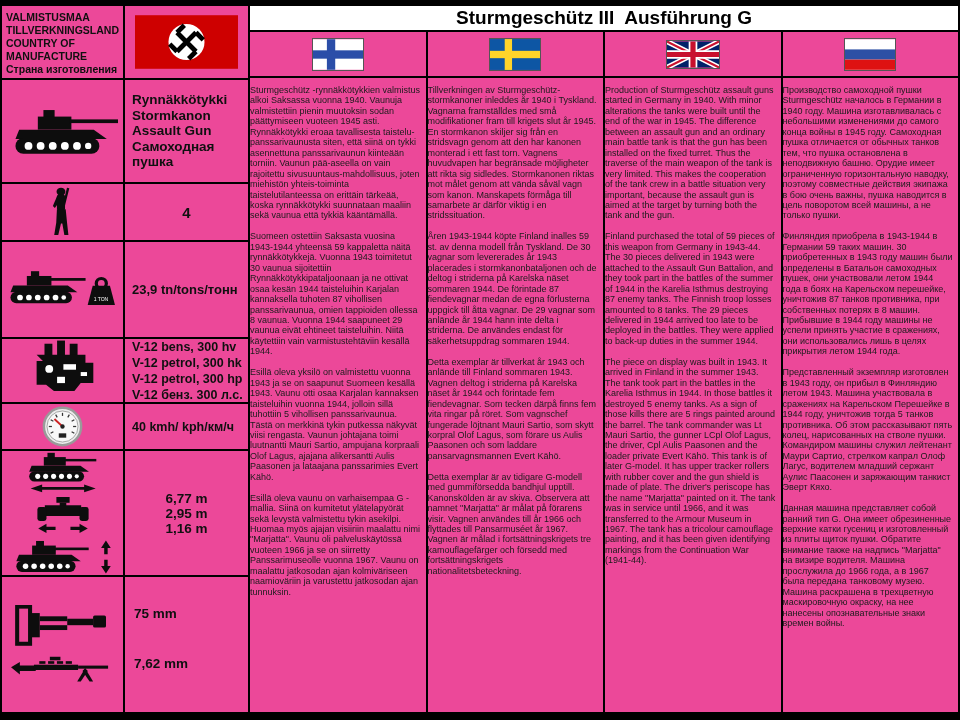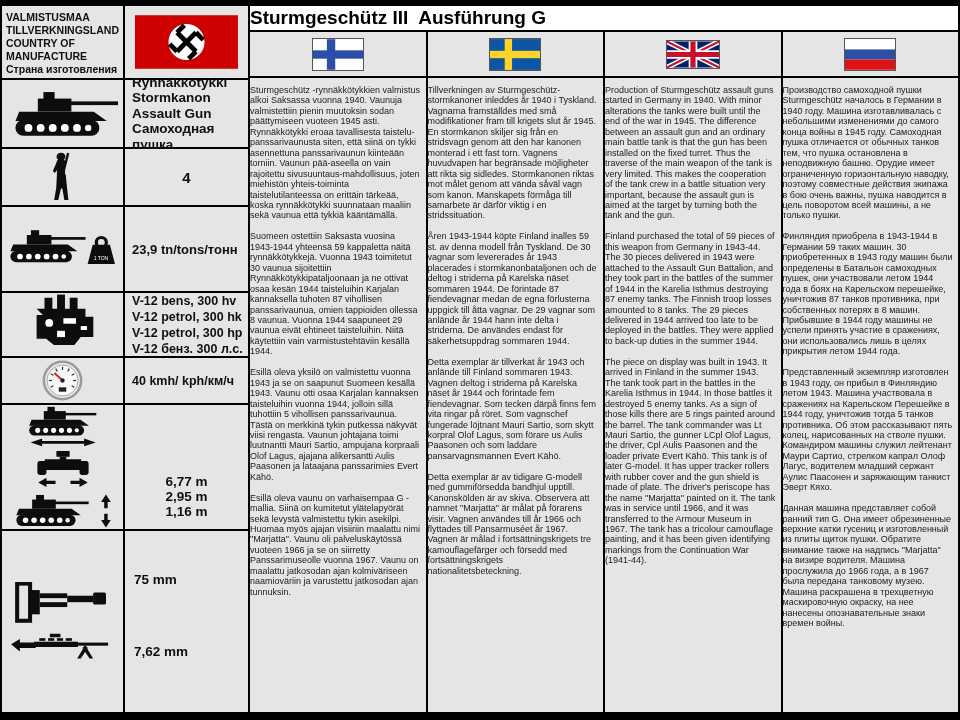--- a/index.html
+++ b/index.html
@@ -1,29 +1,29 @@
 <!DOCTYPE html>
 <html><head>
 <meta charset="utf-8">
 <style>
   *{box-sizing:border-box;margin:0;padding:0}
   html,body{width:960px;height:720px}
   body{background:#000;font-family:"Liberation Sans",sans-serif;position:relative;overflow:hidden}
-  .cell{background:#e5e5e5}
+  .cell{background:#ec4899}
   
   .left-panel{position:absolute;left:2px;top:6px;width:246px;height:706px;display:flex;flex-direction:column;gap:2px}
   .spec-row{display:flex;gap:2px;flex:0 0 auto}
   .icon-cell{width:121px;display:flex;flex-direction:column;align-items:center;justify-content:center;gap:3px}
   .value-cell{width:123px;display:flex;flex-direction:column;justify-content:center;font-weight:bold;color:#101010;white-space:pre-line;padding-left:7px}
   .value-center{padding-left:0;align-items:center;text-align:center}
   .mfr-label{width:121px;font-weight:bold;font-size:10.5px;line-height:13px;padding:5px 2px 0 4px;white-space:pre-line;color:#101010}
   .flag-cell{width:123px;display:flex;align-items:center;justify-content:center}
   
   .right-panel{position:absolute;left:250px;top:6px;width:708px;height:706px;display:flex;flex-direction:column;gap:2px}
-  .title-cell{height:24px;background:#fff;font-weight:bold;font-size:19px;line-height:24px;white-space:pre;color:#000}
+  .title-cell{height:24px;background:#fff;font-weight:bold;font-size:19px;line-height:24px;text-align:center;white-space:pre;color:#000}
   .flags-row{height:44px;display:grid;grid-template-columns:repeat(4,1fr);gap:2px;background:#000}
   .flags-row .cell{display:flex;align-items:center;justify-content:center}
   .articles{flex:1;display:grid;grid-template-columns:repeat(4,1fr);gap:2px;background:#000}
   .article{padding:7px 5px 0 0;font-size:9px;line-height:10.45px;white-space:pre-line;color:#1b1b1b;overflow:hidden}
   .flag-border{outline:1px solid #555}
   svg{display:block}
 </style>
 </head>
 <body>
 
@@ -65,21 +65,21 @@
       <svg width="103" height="54" viewBox="0 0 100 52">
         <rect width="100" height="52" fill="#CE0000"></rect>
         <circle cx="50" cy="26" r="17.5" fill="#fff"></circle>
         <g transform="rotate(45 50 26)" stroke="#000" stroke-width="4.6" fill="none">
           <path d="M50,13 V39 M37,26 H63 M50,13 H60 M63,26 V36 M50,39 H40 M37,26 V16"></path>
         </g>
       </svg>
     </div>
   </div>
 
-  <div class="spec-row" style="height:67px">
+  <div class="spec-row" style="height:102px">
     <div class="cell icon-cell">
       <svg width="110" height="49" viewBox="0 0 118 52">
           <use href="#tank-side"></use>
         </svg>
     </div>
     <div class="cell value-cell" style="font-size:13.5px;line-height:15.5px">Rynnäkkötykki
 Stormkanon
 Assault Gun
 Самоходная
 пушка</div>
@@ -91,21 +91,21 @@
         <rect x="22" y="1" width="3.5" height="33" transform="rotate(14 24 17)"></rect>
         <ellipse cx="17" cy="7" rx="6.5" ry="6"></ellipse>
         <rect x="11" y="11" width="12" height="24" rx="3"></rect>
         <path d="M11,33 l-1,20 -3,18 h6 l4,-17 h2 l3,17 h6 l-2,-18 -2,-20 z"></path>
         <path d="M11,14 l-6,14 3,3 7,-10 z"></path>
       </svg>
     </div>
     <div class="cell value-cell value-center" style="font-size:15px">4</div>
   </div>
 
-  <div class="spec-row" style="height:84px">
+  <div class="spec-row" style="height:95px">
     <div class="cell icon-cell">
       <svg width="115" height="54" viewBox="0 0 160 58">
         <use href="#tank-side" transform="scale(0.95)"></use>
         <g transform="translate(112,12)">
           <circle cx="22" cy="8" r="7" fill="none" stroke="#0d0d0d" stroke-width="4.5"></circle>
           <path d="M10,11 h24 l7,27 h-38 z" fill="#0d0d0d"></path>
           <text x="21.5" y="32" font-size="7" fill="#fff" text-anchor="middle" font-family="Liberation Sans, sans-serif">1 TON</text>
         </g>
       </svg>
     </div>
@@ -165,21 +165,21 @@
         <use href="#tank-front"></use>
         <path d="M2,38 l10,-5.5 v3.5 h11 v4 h-11 v3.5 z"></path>
         <path d="M62,38 l-10,-5.5 v3.5 h-11 v4 h11 v3.5 z"></path>
       </svg>
       <svg width="104" height="36" viewBox="0 0 150 52" fill="#0d0d0d">
         <use href="#tank-side" transform="scale(0.95)"></use>
         <path d="M137,2 l7,11 h-4.5 v9 h-5 v-9 h-4.5 z"></path>
         <path d="M137,50 l7,-11 h-4.5 v-9 h-5 v9 h-4.5 z"></path>
       </svg>
     </div>
-    <div class="cell value-cell value-center" style="font-size:13.5px;justify-content:flex-end;padding:10px 15px">
+    <div class="cell value-cell value-center" style="font-size:13.5px;justify-content:center;padding:10px 15px">
       <div>6,77 m</div>
       <div>2,95 m</div>
       <div>1,16 m</div>
     </div>
   </div>
 
 
   <div class="spec-row" style="flex:1">
     <div class="cell icon-cell" style="gap:8px;align-items:flex-start;padding-left:6px">
       <svg width="112" height="42" viewBox="0 0 120 52" fill="#0d0d0d">

